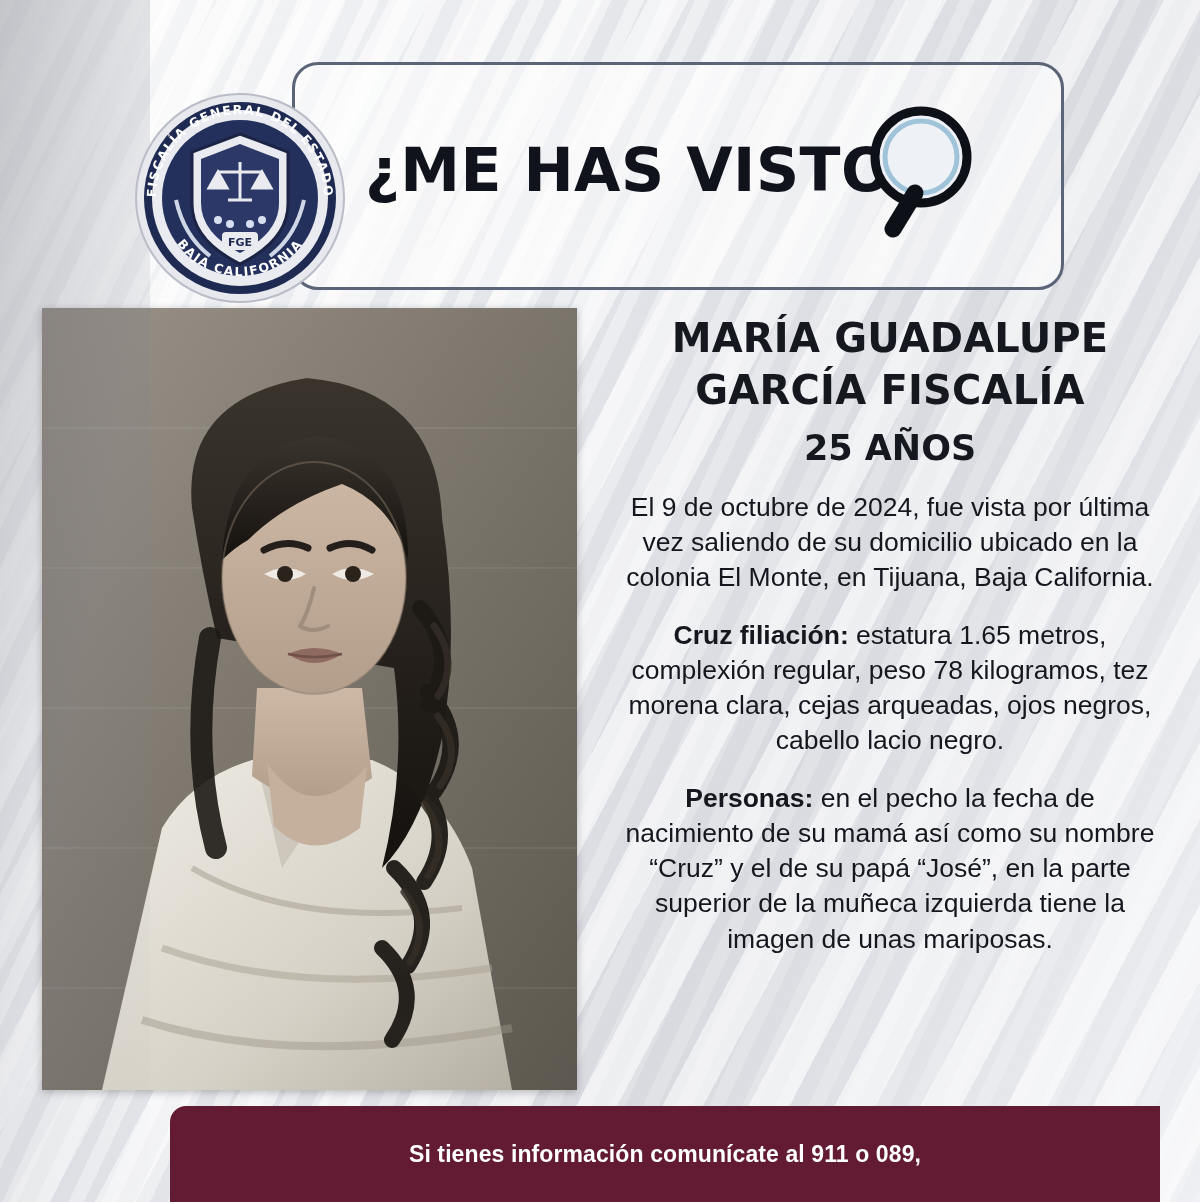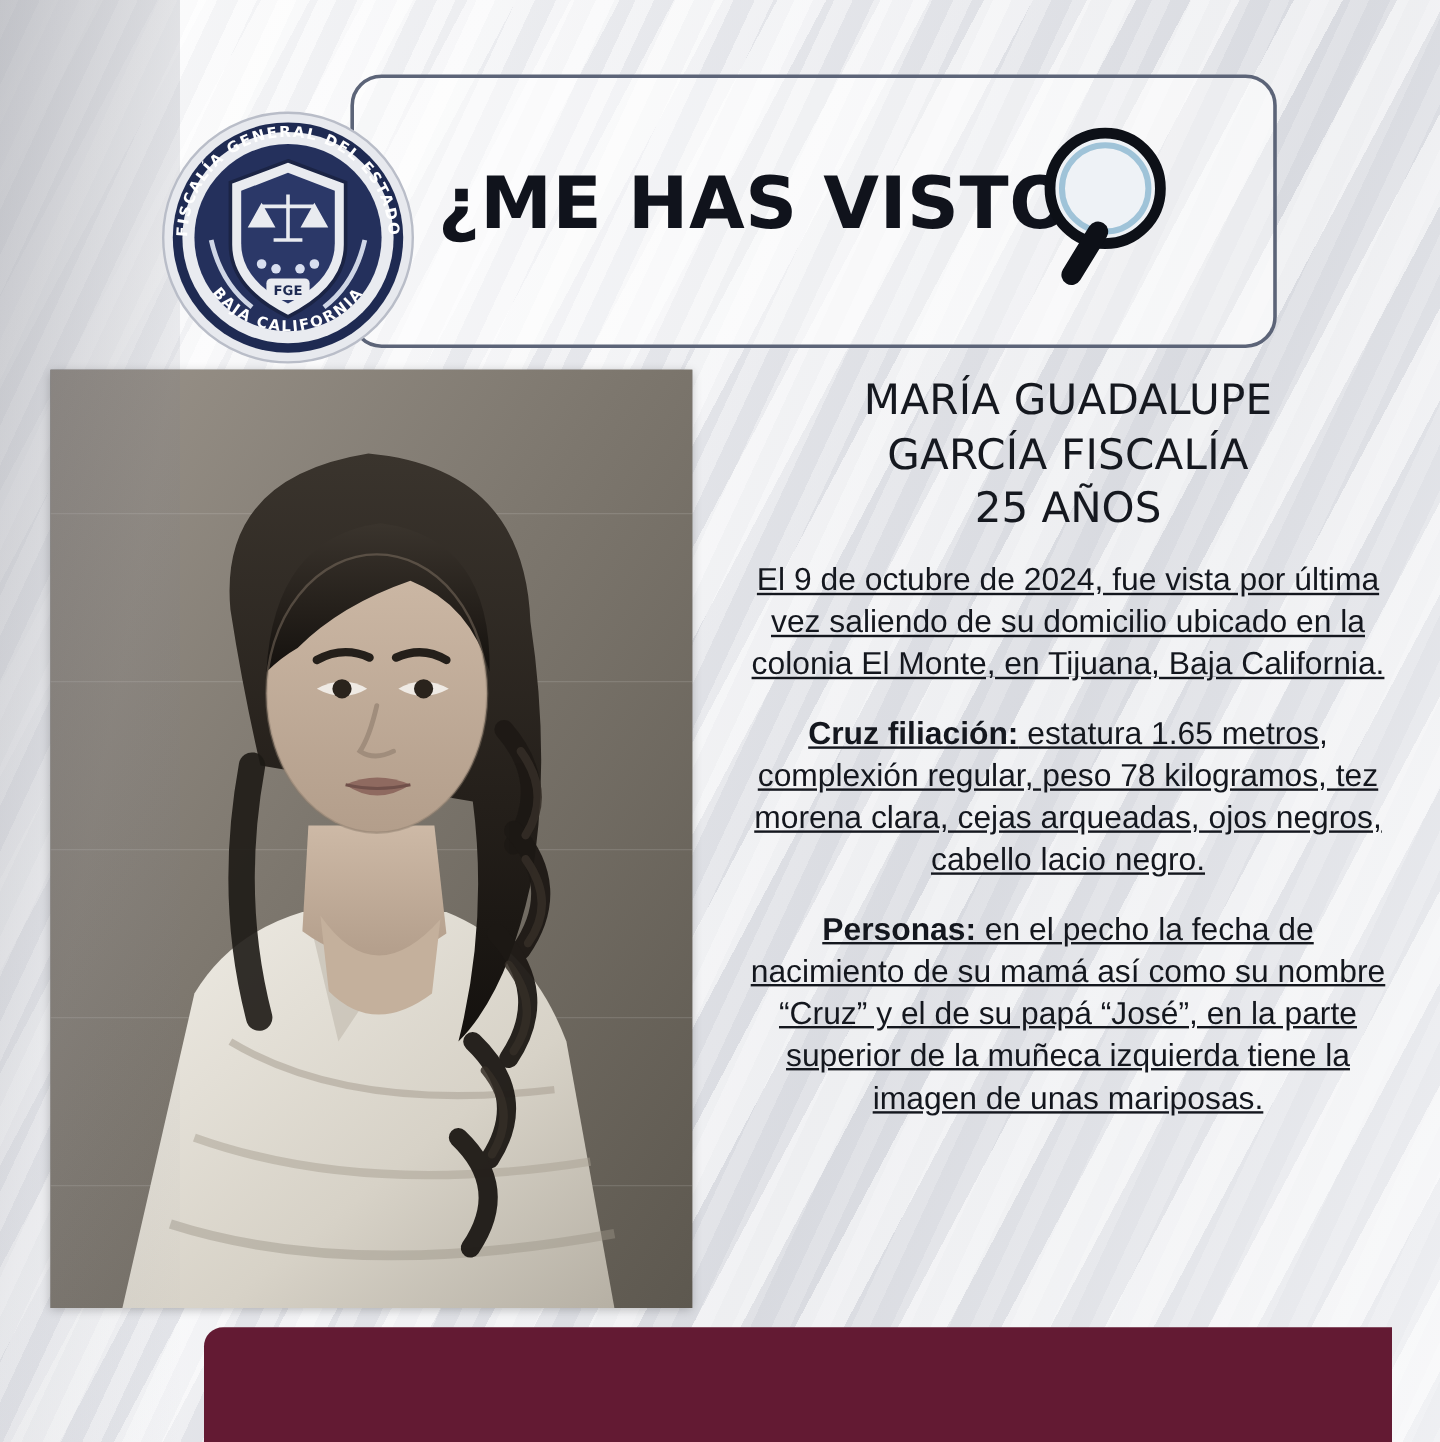--- a/index.html
+++ b/index.html
@@ -97,39 +97,38 @@
   
   .info {
     position: absolute;
     left: 620px;
     top: 312px;
     width: 540px;
     text-align: center;
     color: #15181f;
   }
   .name {
-    font-size: 35px;
-    font-weight: normal;
+    font-size: 40px;
+    font-weight: bold;
     line-height: 1.30;
     font-family: "DejaVu Sans", sans-serif;
     letter-spacing: 0.2px;
   }
   .age {
     font-size: 35px;
-    font-weight: normal;
+    font-weight: bold;
     font-family: "DejaVu Sans", sans-serif;
-    margin-top: 1px;
+    margin-top: 12px;
   }
   .para {
     font-size: 26.5px;
     line-height: 1.33;
     margin-top: 22px;
     font-family: "Liberation Sans", sans-serif;
     color: #14171e;
-    text-decoration: underline;
   }
   .para b { font-weight: bold; }
 
   
   .footer {
     position: absolute;
     left: 170px;
     top: 1106px;
     width: 990px;
     height: 96px;
@@ -304,15 +303,16 @@
     <div class="para">
       <b>Cruz filiación:</b><span> estatura 1.65 metros, complexión regular, peso 78 kilogramos, tez morena clara, cejas arqueadas, ojos negros, cabello lacio negro.</span>
     </div>
 
     <div class="para">
       <b>Personas:</b><span> en el pecho la fecha de nacimiento de su mamá así como su nombre “Cruz” y el de su papá “José”, en la parte superior de la muñeca izquierda tiene la imagen de unas mariposas.</span>
     </div>
   </div>
 
   <div class="footer">
+    <div class="footer-line">Si tienes información comunícate al 911 o 089,</div>
   </div>
 
 </div>
 
 </body></html>

